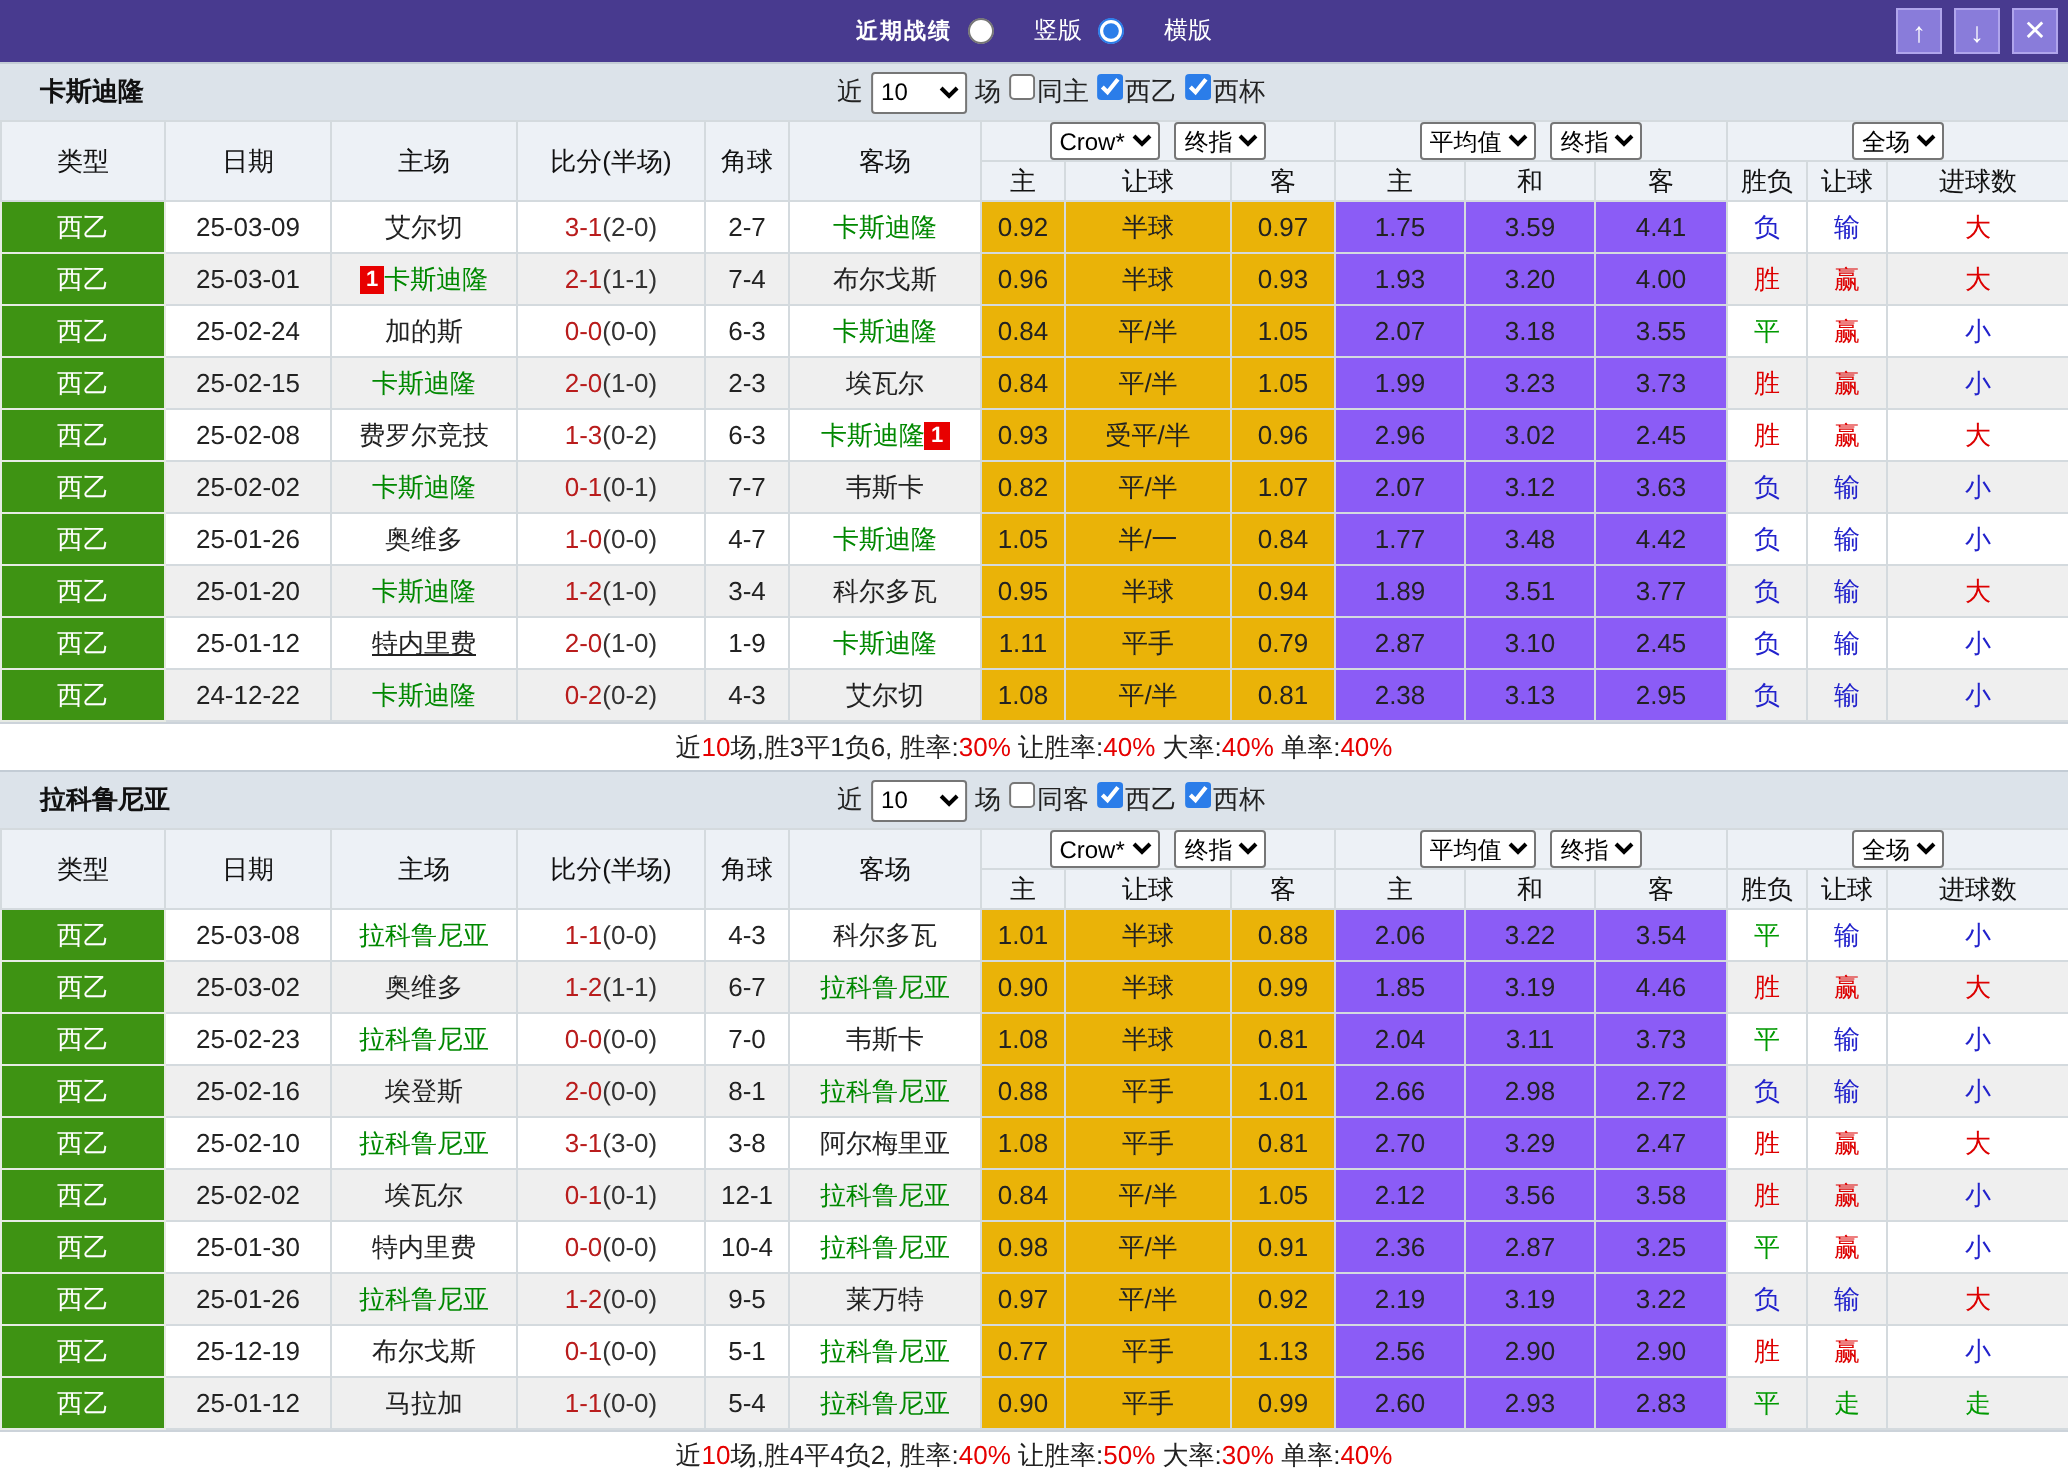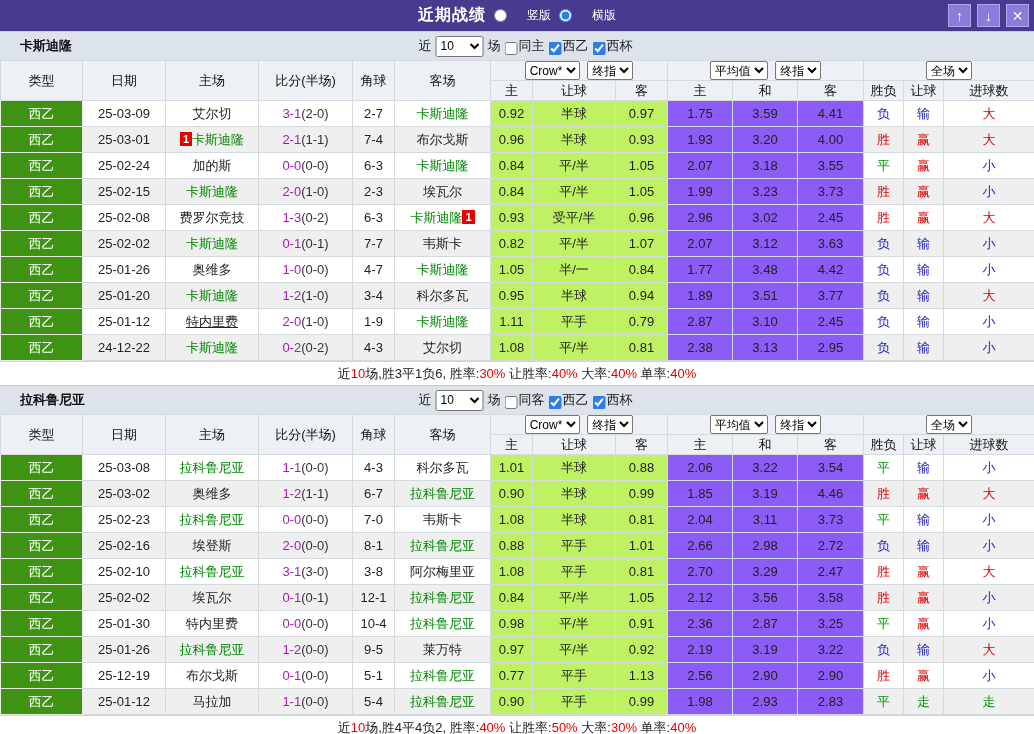--- a/index.html
+++ b/index.html
@@ -15,21 +15,21 @@
   .topbar {
     height: 31px;
     background: #483a8f;
     position: relative;
     display: flex;
     align-items: center;
     justify-content: center;
     color: #fff;
   }
   .topbar-center { display: flex; align-items: center; gap: 8px; }
-  .panel-title { font-size: 16px; font-weight: bold; letter-spacing: 1px; }
+  .panel-title { font-size: 11px; font-weight: bold; letter-spacing: 1px; }
   .radio-item { display: flex; align-items: center; gap: 20px; font-size: 12px; cursor: pointer; }
   .radio-item input { accent-color: #2b7de9; width: 13px; height: 13px; cursor: pointer; }
   .win-buttons { position: absolute; right: 5px; top: 4px; display: flex; gap: 6px; }
   .win-btn {
     width: 23px; height: 23px;
     background: #897cda;
     border: 1px solid #b0a5ec;
     color: #fff;
     font-size: 14px; font-weight: bold;
     display: flex; align-items: center; justify-content: center;
@@ -45,21 +45,21 @@
     display: flex;
     align-items: center;
   }
   .team-name { font-size: 13px; font-weight: bold; padding-left: 20px; color: #111; }
   .filters {
     position: absolute; left: 50%; top: 0; height: 100%;
     transform: translateX(-46%);
     display: flex; align-items: center; gap: 4px;
     font-size: 13px; white-space: nowrap;
   }
-  .filters label { display: flex; align-items: flex-end; gap: 1px; cursor: pointer; }
+  .filters label { display: flex; align-items: flex-start; gap: 1px; cursor: pointer; }
   .filters input[type=checkbox] { accent-color: #2b7de9; width: 13px; height: 13px; cursor: pointer; }
   select {
     font-family: "Liberation Sans", sans-serif;
     font-size: 12px;
     height: 21px;
     border: 1px solid #767676;
     border-radius: 2px;
     background: #fff;
     cursor: pointer;
   }
@@ -75,32 +75,32 @@
     overflow: hidden;
     white-space: nowrap;
   }
   thead th { background: #edf1f6; color: #111; }
   tr.group-row th { height: 19px; }
   tr.sub-row th { height: 20px; }
   th.grp select { height: 19px; margin: 0 2px; }
   tbody td { height: 26px; background: #fff; }
   tbody tr:nth-child(even) td.plain { background: #efefef; }
   td.league { background: #3e9313; color: #fff; border-color: #e7ebe4; }
-  td.ah { background: #bef264; }
+  td.ah { background: #eab308; }
   td.eu { background: #8b5cf6; }
   .team-green { color: #008800; }
   .team-underline { text-decoration: underline; color: #222; cursor: pointer; }
   .badge {
     display: inline-block;
     background: #e80000; color: #fff;
     font-size: 11px; font-weight: bold;
     line-height: 14px; padding: 0 3px;
     vertical-align: 1px;
   }
-  .ft { color: #a21caf; }
+  .ft { color: #b91c1c; }
   .ht { color: #333; }
   .c-red { color: #dd0000; }
   .c-blue { color: #2222cc; }
   .c-green { color: #009900; }
 
   
   .summary {
     height: 24px;
     display: flex; align-items: center; justify-content: center;
     font-size: 13px;
@@ -614,21 +614,21 @@
             <tr>
               <td class="league">西乙</td>
               <td class="plain">25-01-12</td>
               <td class="plain"><span>马拉加</span></td>
               <td class="plain"><span class="ft">1-1</span><span class="ht">(0-0)</span></td>
               <td class="plain">5-4</td>
               <td class="plain"><span class="team-green">拉科鲁尼亚</span></td>
               <td class="ah">0.90</td>
               <td class="ah">平手</td>
               <td class="ah">0.99</td>
-              <td class="eu">1.98</td>
+              <td class="eu">2.60</td>
               <td class="eu">2.93</td>
               <td class="eu">2.83</td>
               <td class="plain"><span class="c-green">平</span></td>
               <td class="plain"><span class="c-green">走</span></td>
               <td class="plain"><span class="c-green">走</span></td>
             </tr>
           </tbody>
     </table>
     <div class="summary"><span>近</span><span class="red">10</span><span>场,胜4平4负2, 胜率:</span><span class="red">40%</span><span> 让胜率:</span><span class="red">50%</span><span> 大率:</span><span class="red">30%</span><span> 单率:</span><span class="red">40%</span></div>
   </div>

